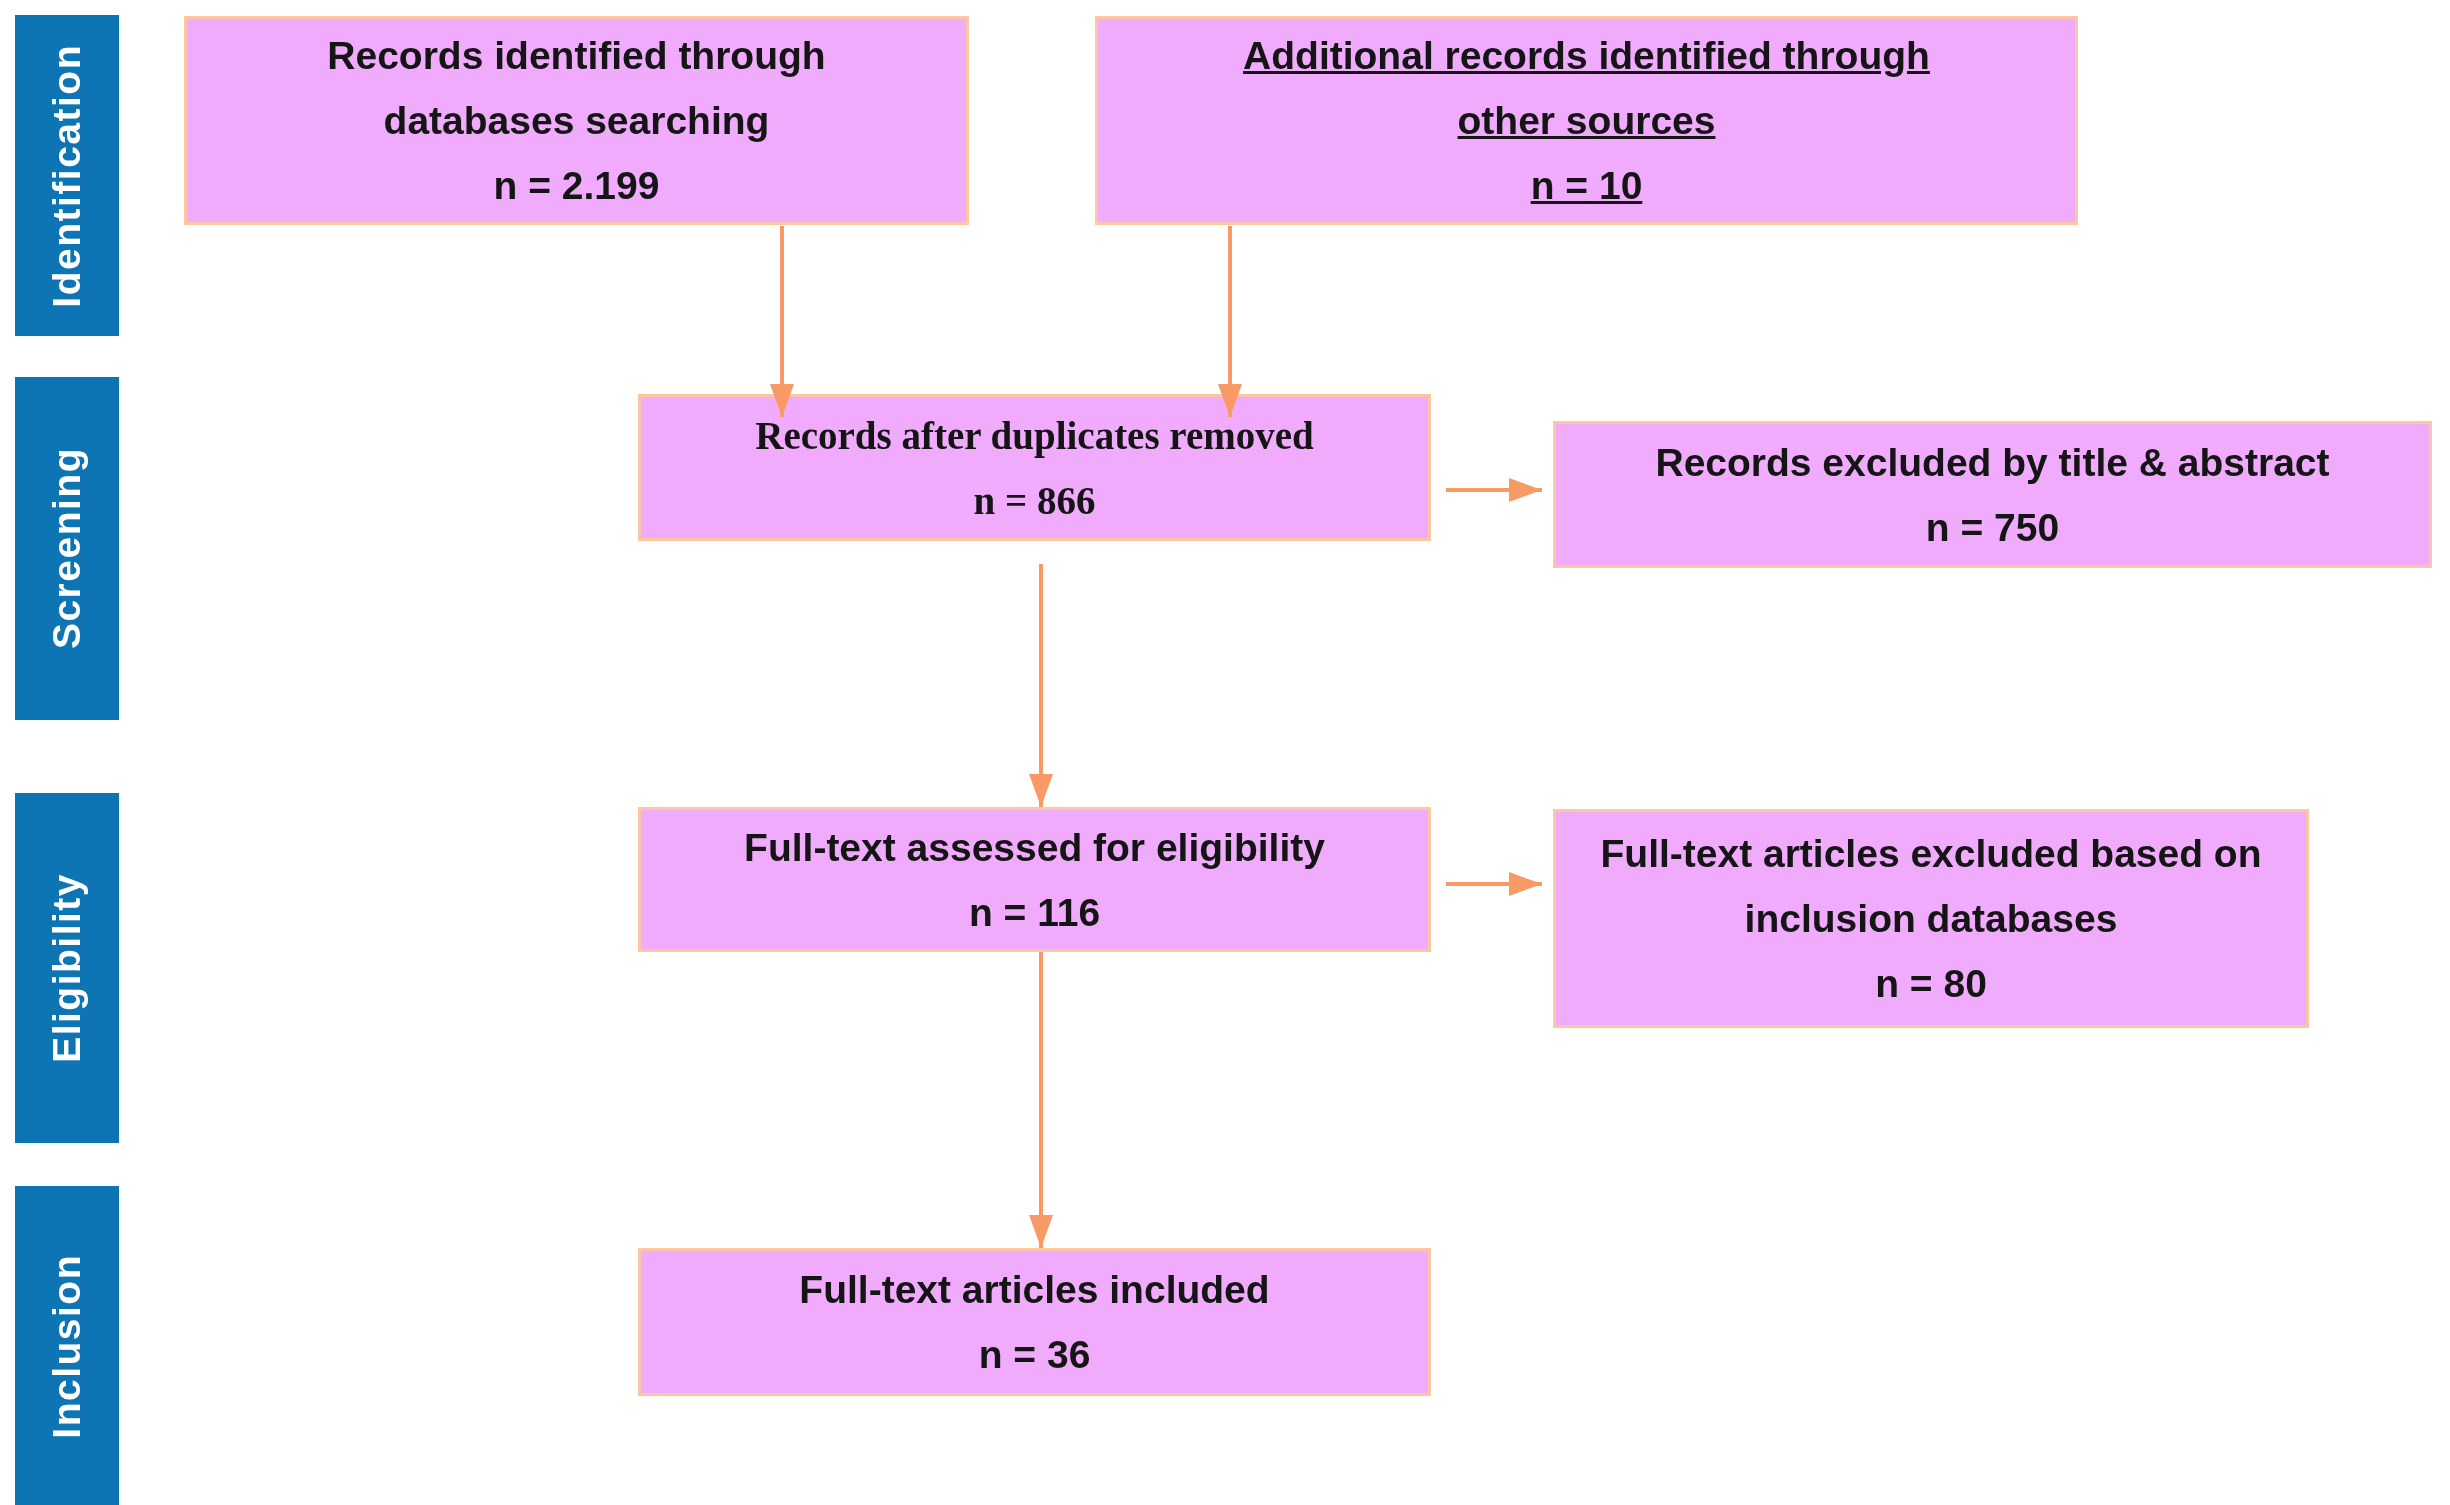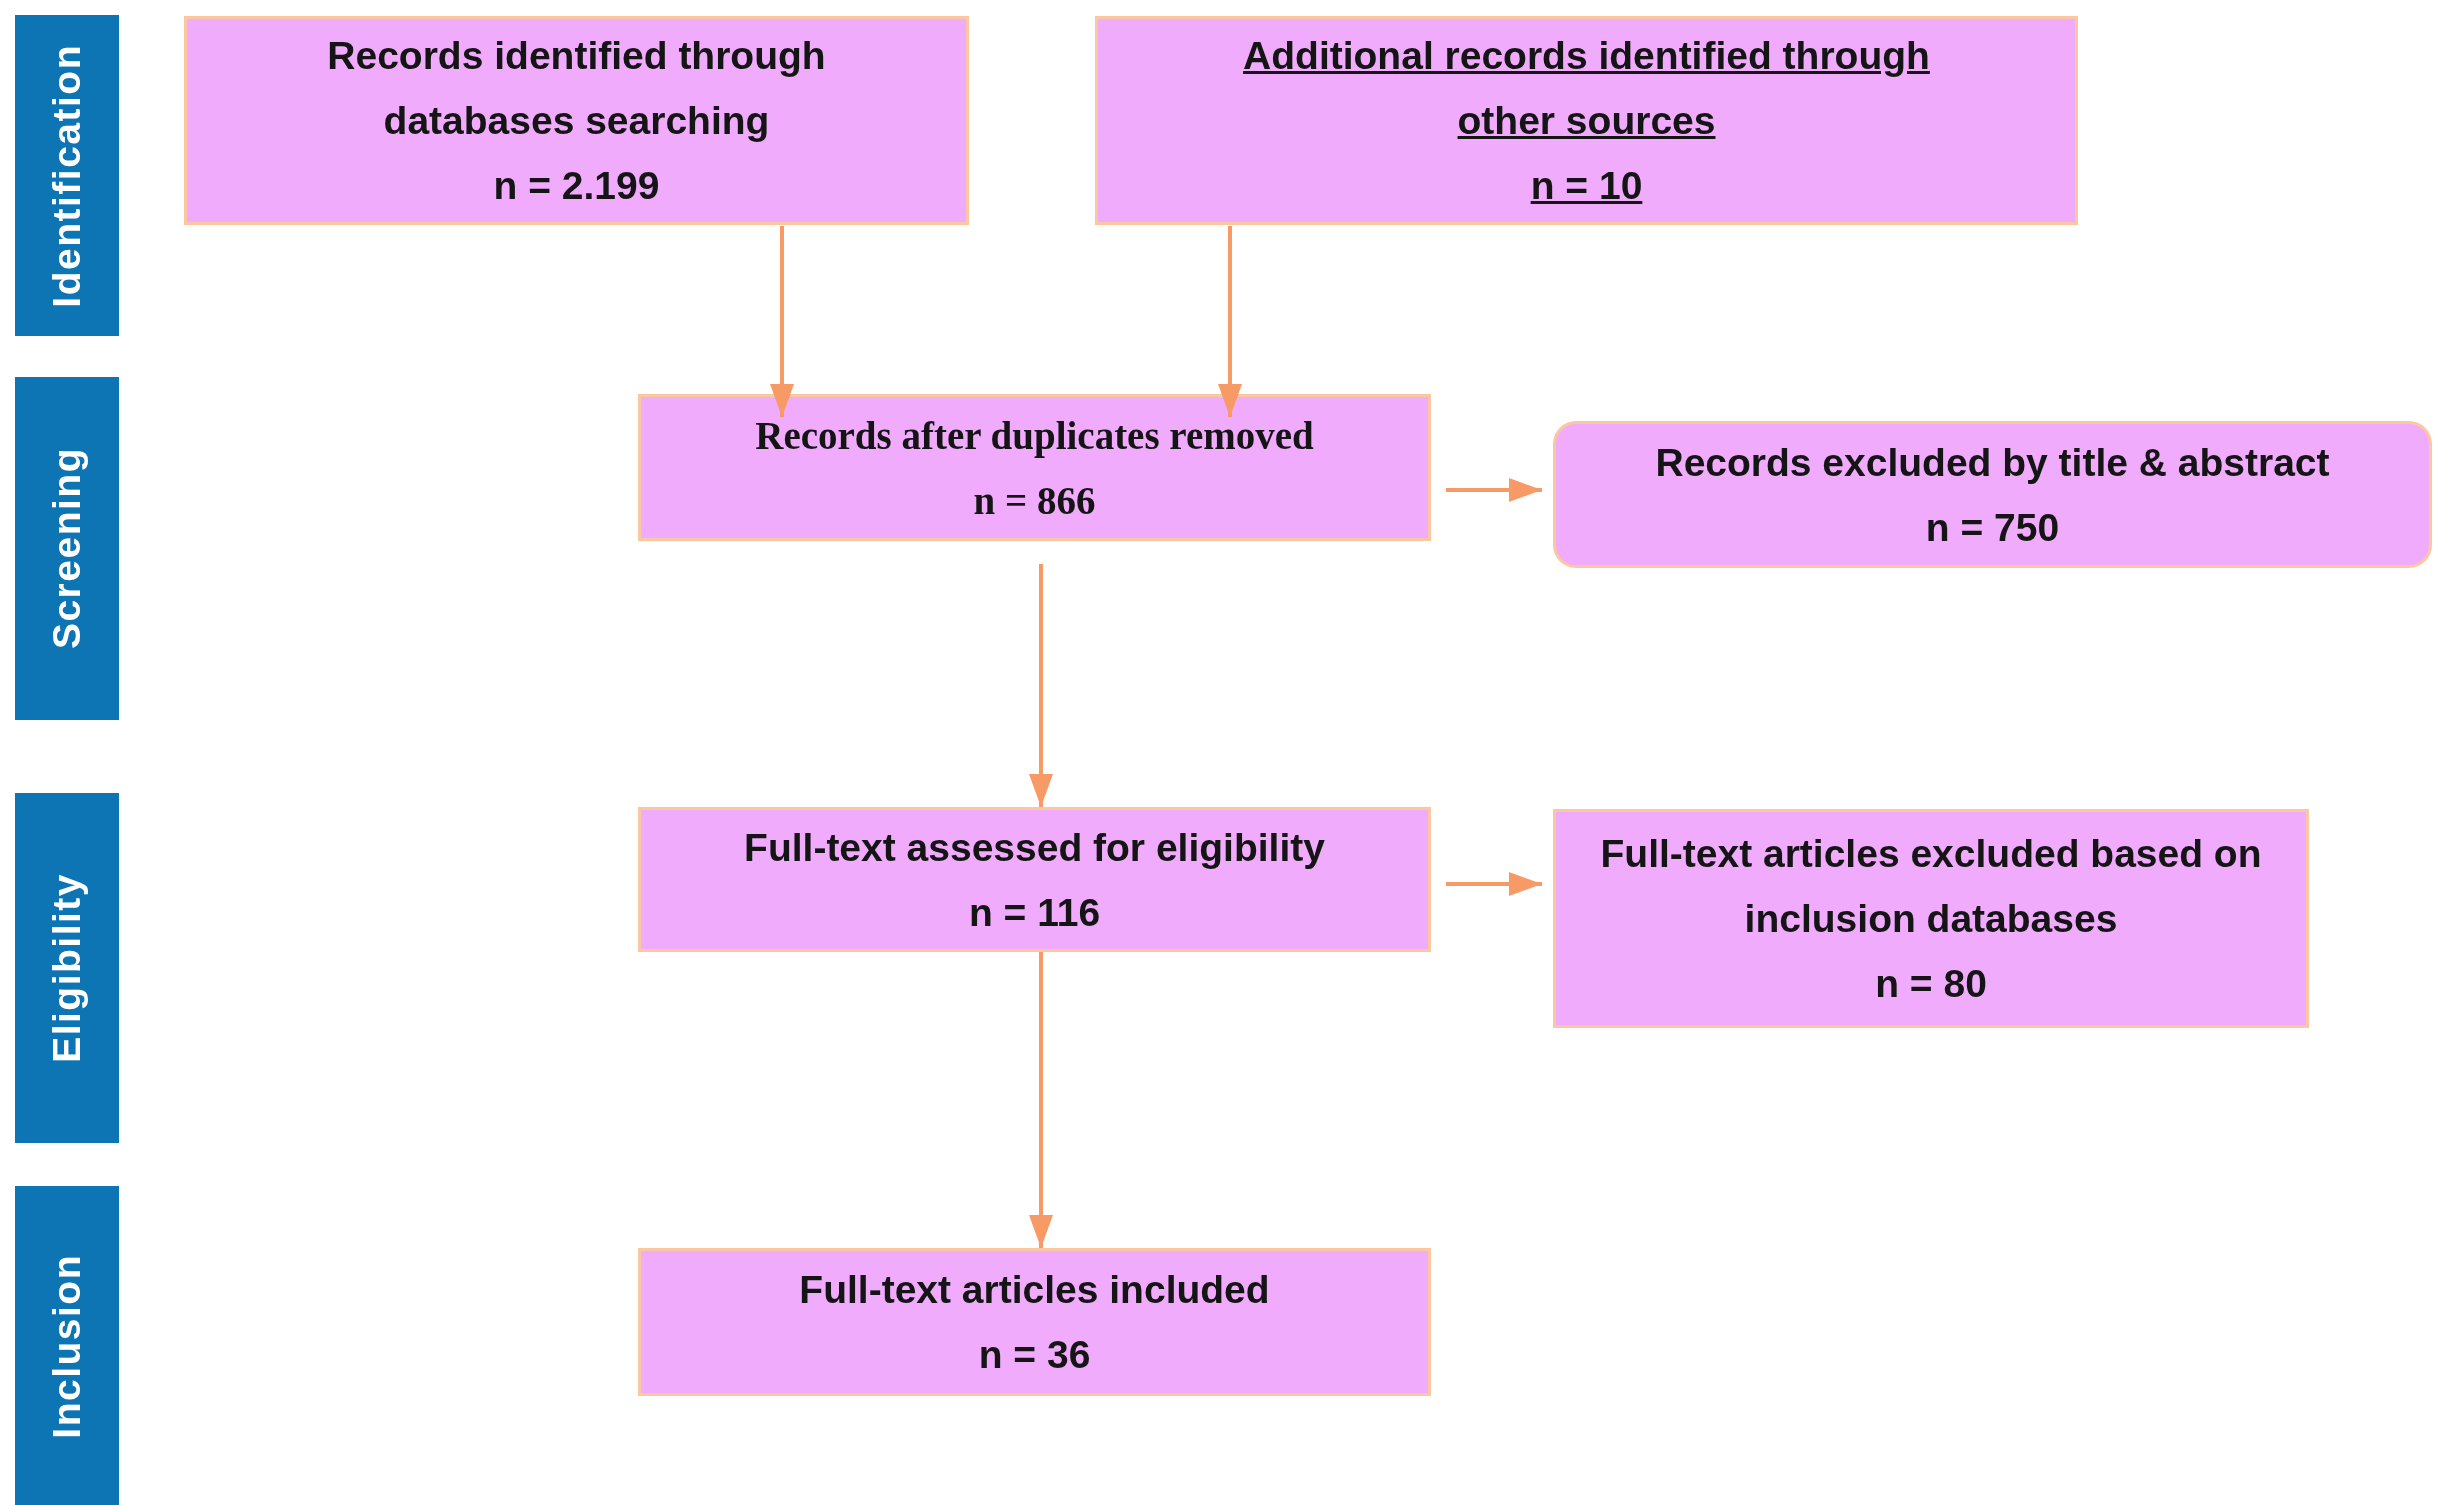--- a/index.html
+++ b/index.html
@@ -37,21 +37,21 @@
   .fbox{
     position:absolute;background:#f0abfc;
     border:3px solid var(--box-border);
     display:flex;flex-direction:column;align-items:center;justify-content:center;
     text-align:center;color:var(--text);
     font-size:39px;font-weight:600;line-height:65px;
   }
   #box-records-identified{left:184px;top:16.3px;width:785px;height:209px;}
   #box-additional-records{left:1095px;top:16.3px;width:983px;height:209px;text-decoration:underline;}
   #box-after-duplicates{left:638px;top:394px;width:793px;height:147px;font-family:Liberation Serif, serif;}
-  #box-excluded-title{left:1553px;top:421px;width:879px;height:147px;border-radius:23px;}
+  #box-excluded-title{left:1553px;top:421px;width:879px;height:147px;}
   #box-fulltext-assessed{left:638px;top:807px;width:793px;height:145px;}
   #box-fulltext-excluded{left:1553px;top:809px;width:756px;height:219px;}
   #box-fulltext-included{left:638px;top:1248px;width:793px;height:148px;}
 
   
   .varrow{position:absolute;width:3.7px;background:var(--arrow);}
   .varrow::after{
     content:'';position:absolute;bottom:0;left:50%;transform:translateX(-50%);
     width:0;height:0;
     border-left:12.6px solid transparent;border-right:12.6px solid transparent;

